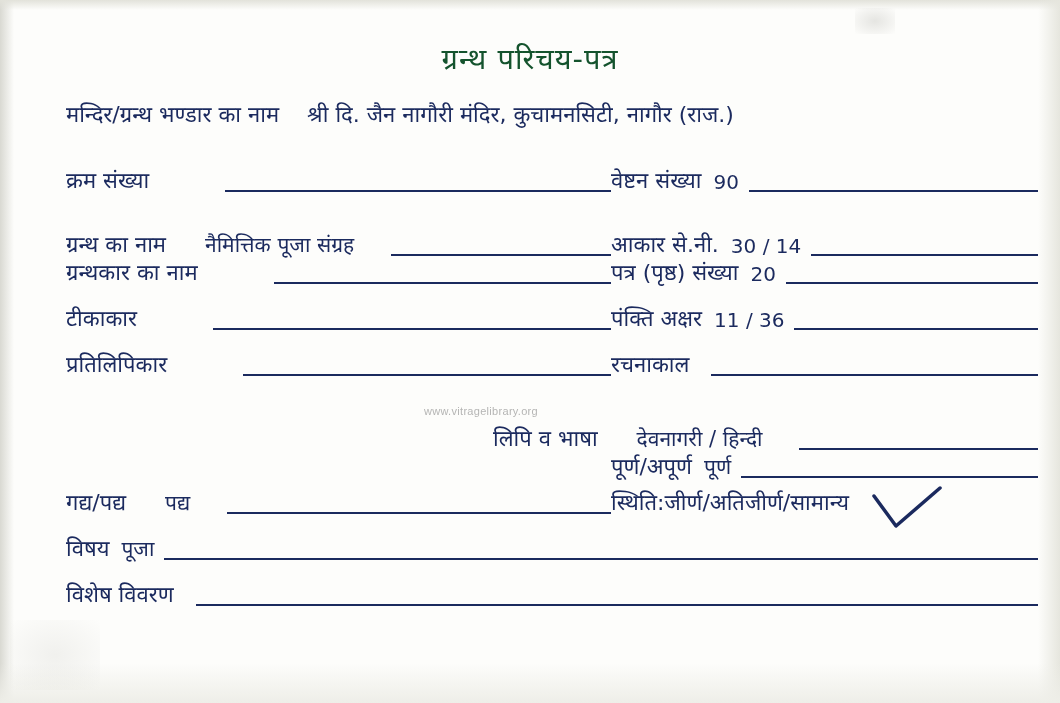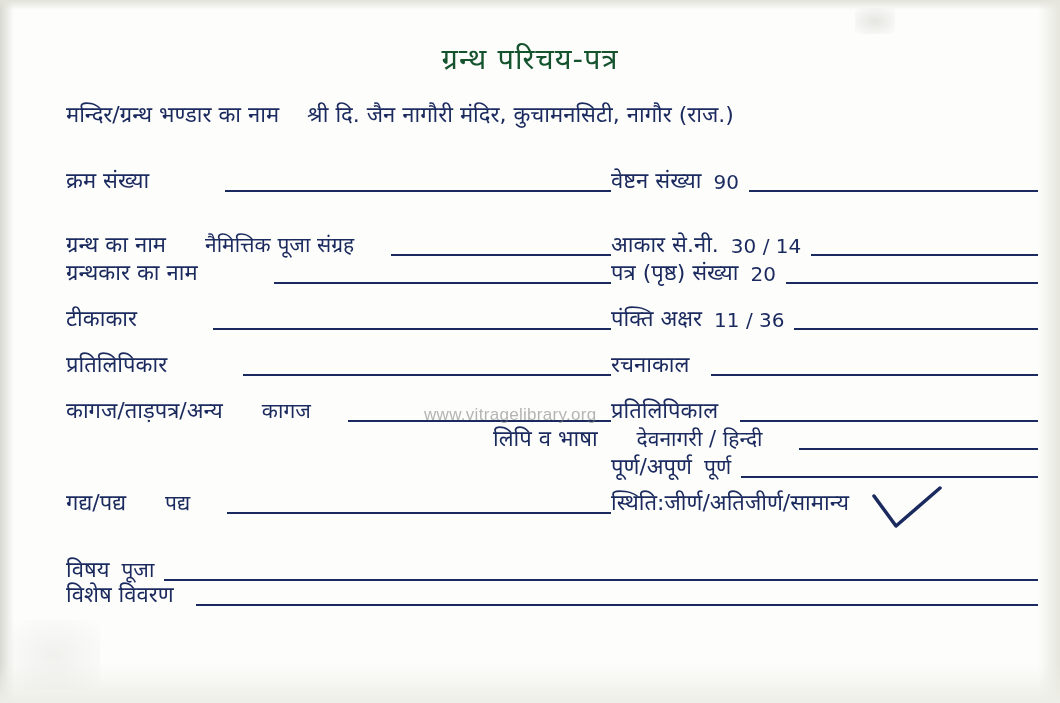--- a/index.html
+++ b/index.html
@@ -144,21 +144,21 @@
     width: 70px;
     height: 44px;
     pointer-events: none;
   }
 
   
   .watermark {
     position: absolute;
     left: 424px;
     top: 405px;
-    font-size: 17px;
+    font-size: 11px;
     color: rgba(120,120,120,0.55);
     font-family: "Liberation Sans", sans-serif;
     letter-spacing: 0.3px;
     pointer-events: none;
   }
 </style>
 </head>
 <body>
 
 <div class="card">
@@ -235,32 +235,20 @@
       <span class="val"></span>
       <span class="rule"></span>
     </div>
     <div class="half right">
       <span class="lbl">रचनाकाल</span>
       <span class="val"></span>
       <span class="rule"></span>
     </div>
   </div>
 
-  <div class="frow" style="top:382px;">
-    <div class="half left">
-      <span class="lbl">कागज/ताड़पत्र/अन्य</span>
-      <span class="val">कागज</span>
-      <span class="rule"></span>
-    </div>
-    <div class="half right">
-      <span class="lbl">प्रतिलिपिकाल</span>
-      <span class="val"></span>
-      <span class="rule"></span>
-    </div>
-  </div>
 
   <div class="frow" style="top:428px;flex-direction:column;">
     <div class="half left">
       <span class="lbl">लिपि व भाषा</span>
       <span class="val">देवनागरी / हिन्दी</span>
       <span class="rule"></span>
     </div>
     <div class="half right">
       <span class="lbl">पूर्ण/अपूर्ण</span>
       <span class="val">पूर्ण</span>
@@ -273,21 +261,21 @@
       <span class="lbl">गद्य/पद्य</span>
       <span class="val">पद्य</span>
       <span class="rule"></span>
     </div>
     <div class="half right">
       <span class="lbl">स्थिति:जीर्ण/अतिजीर्ण/सामान्य</span>
       <span class="val"></span>
     </div>
   </div>
 
-  <div class="frow" style="top:541px;">
+  <div class="frow" style="top:520px;">
     <div class="half full">
       <span class="lbl">विषय</span>
       <span class="val">पूजा</span>
       <span class="rule"></span>
     </div>
   </div>
 
   <div class="frow" style="top:566px;">
     <div class="half full">
       <span class="lbl">विशेष विवरण</span>

